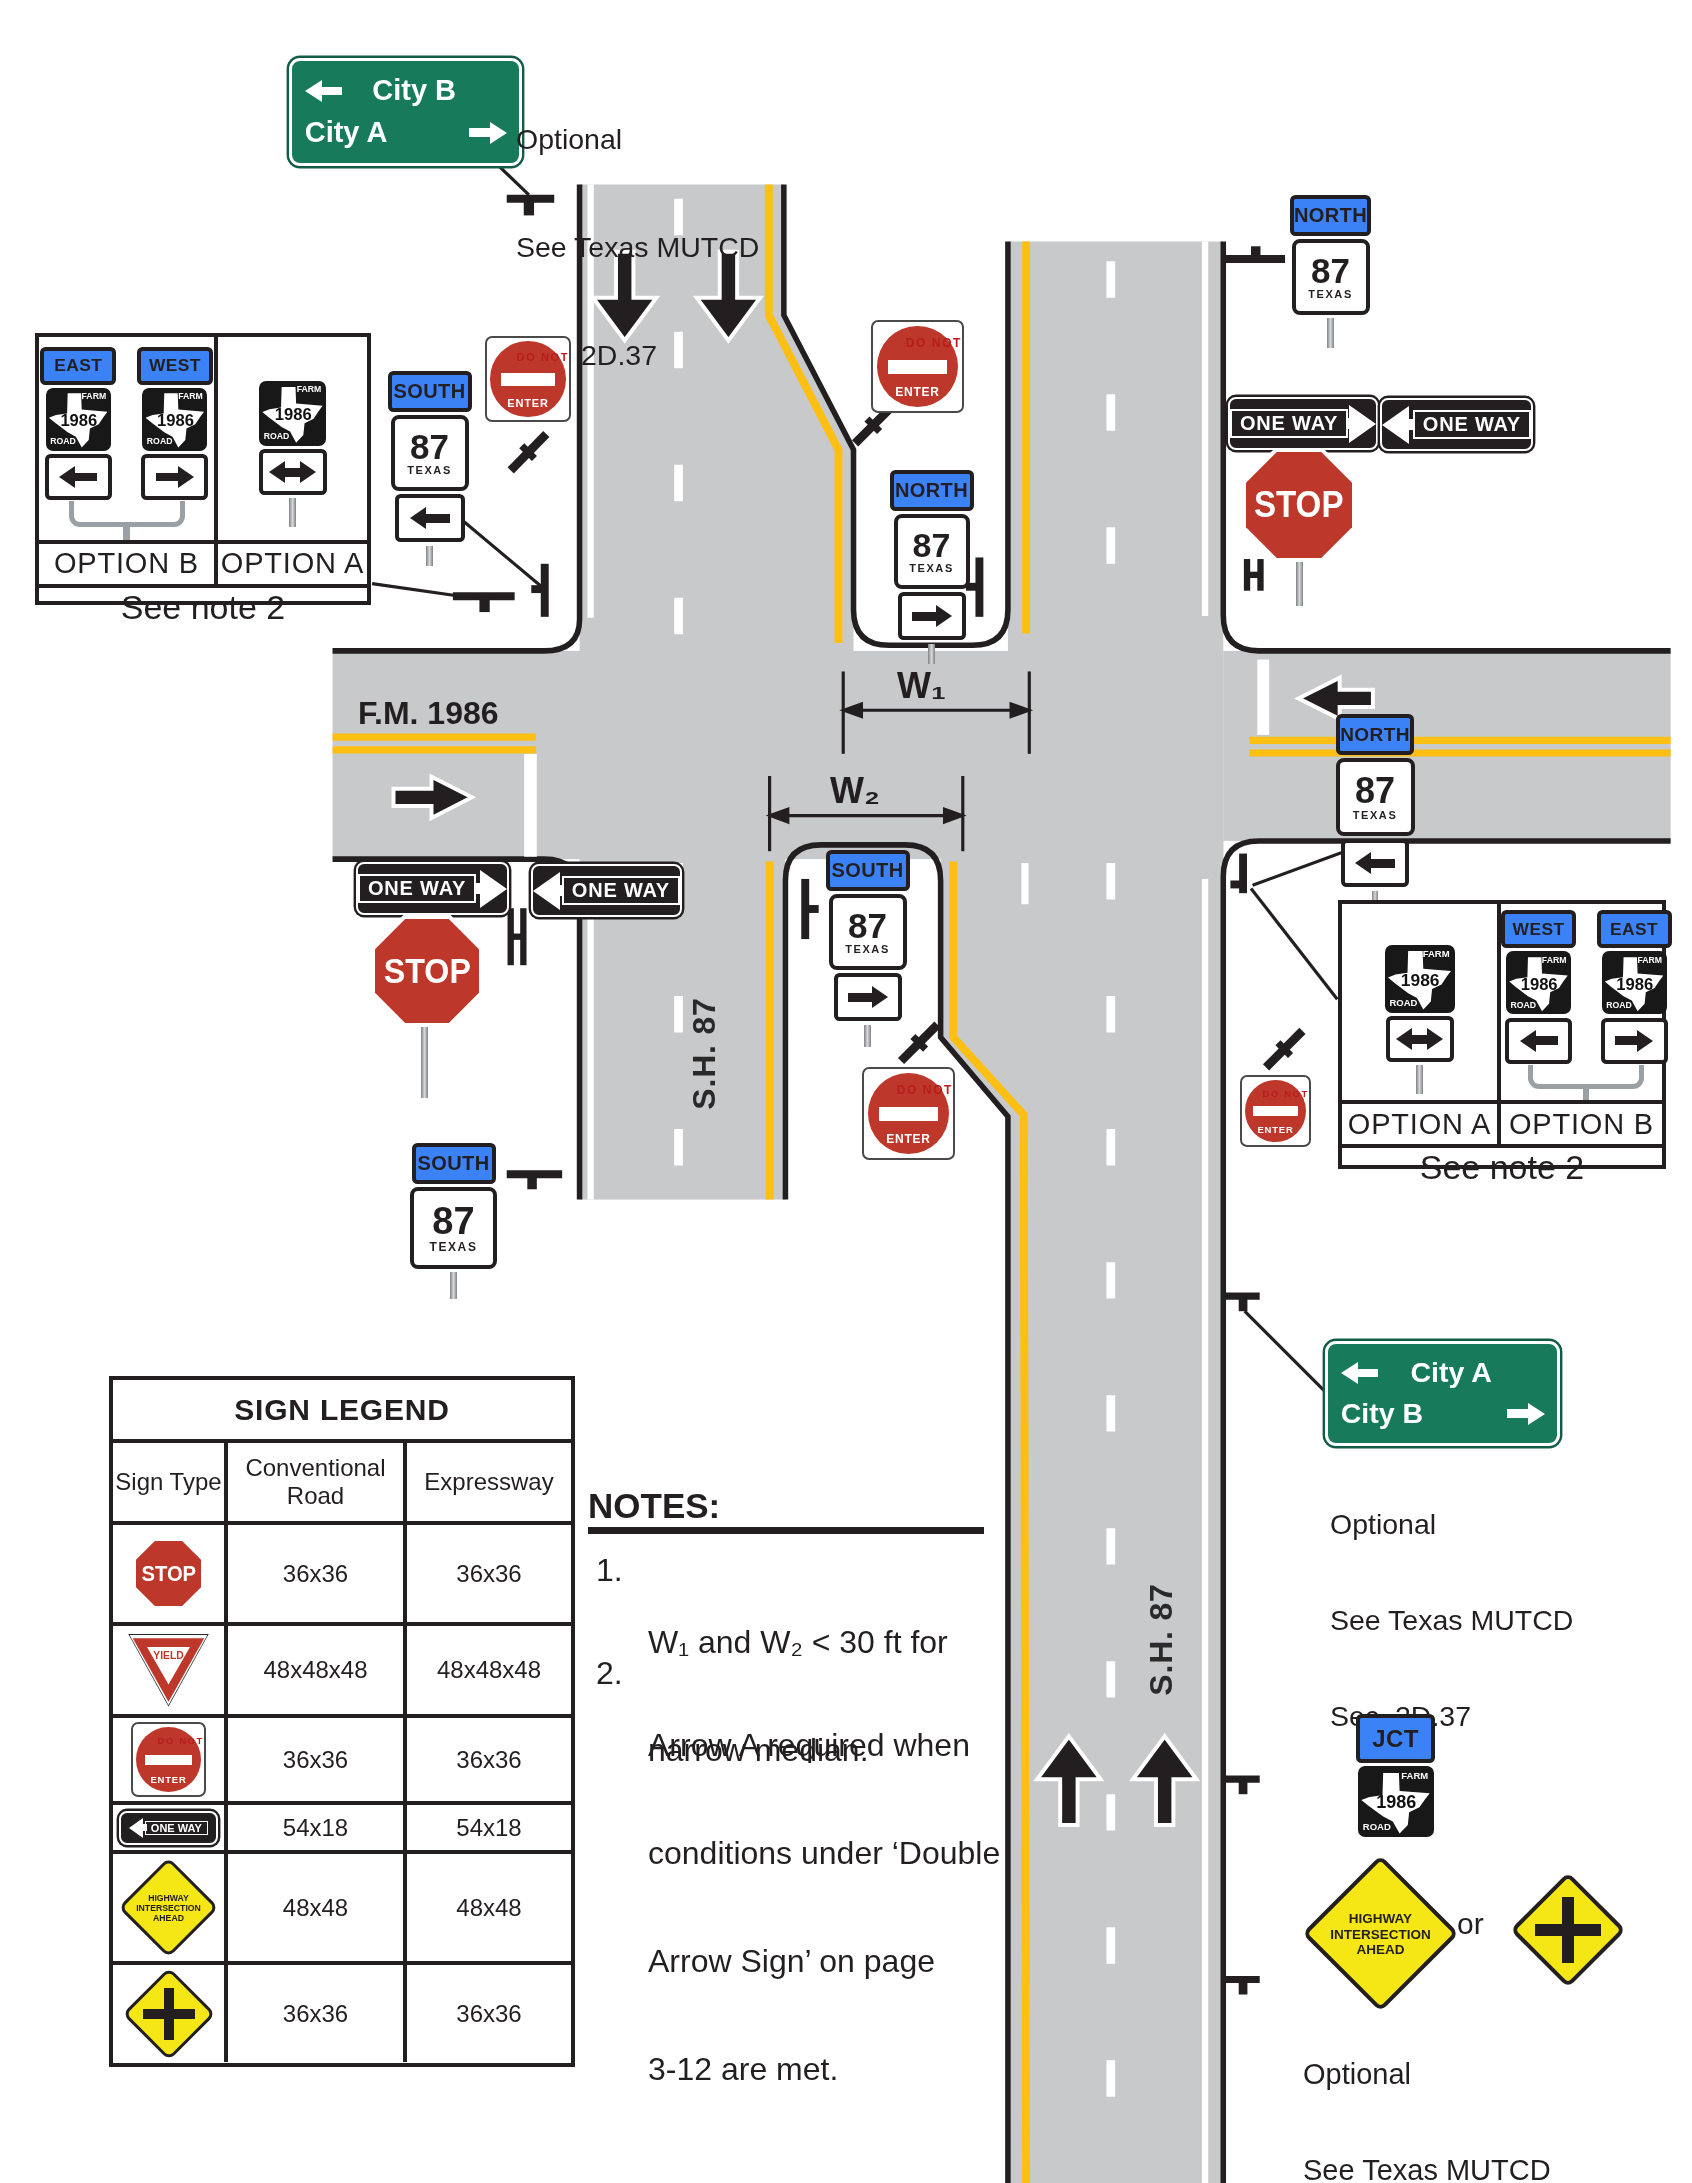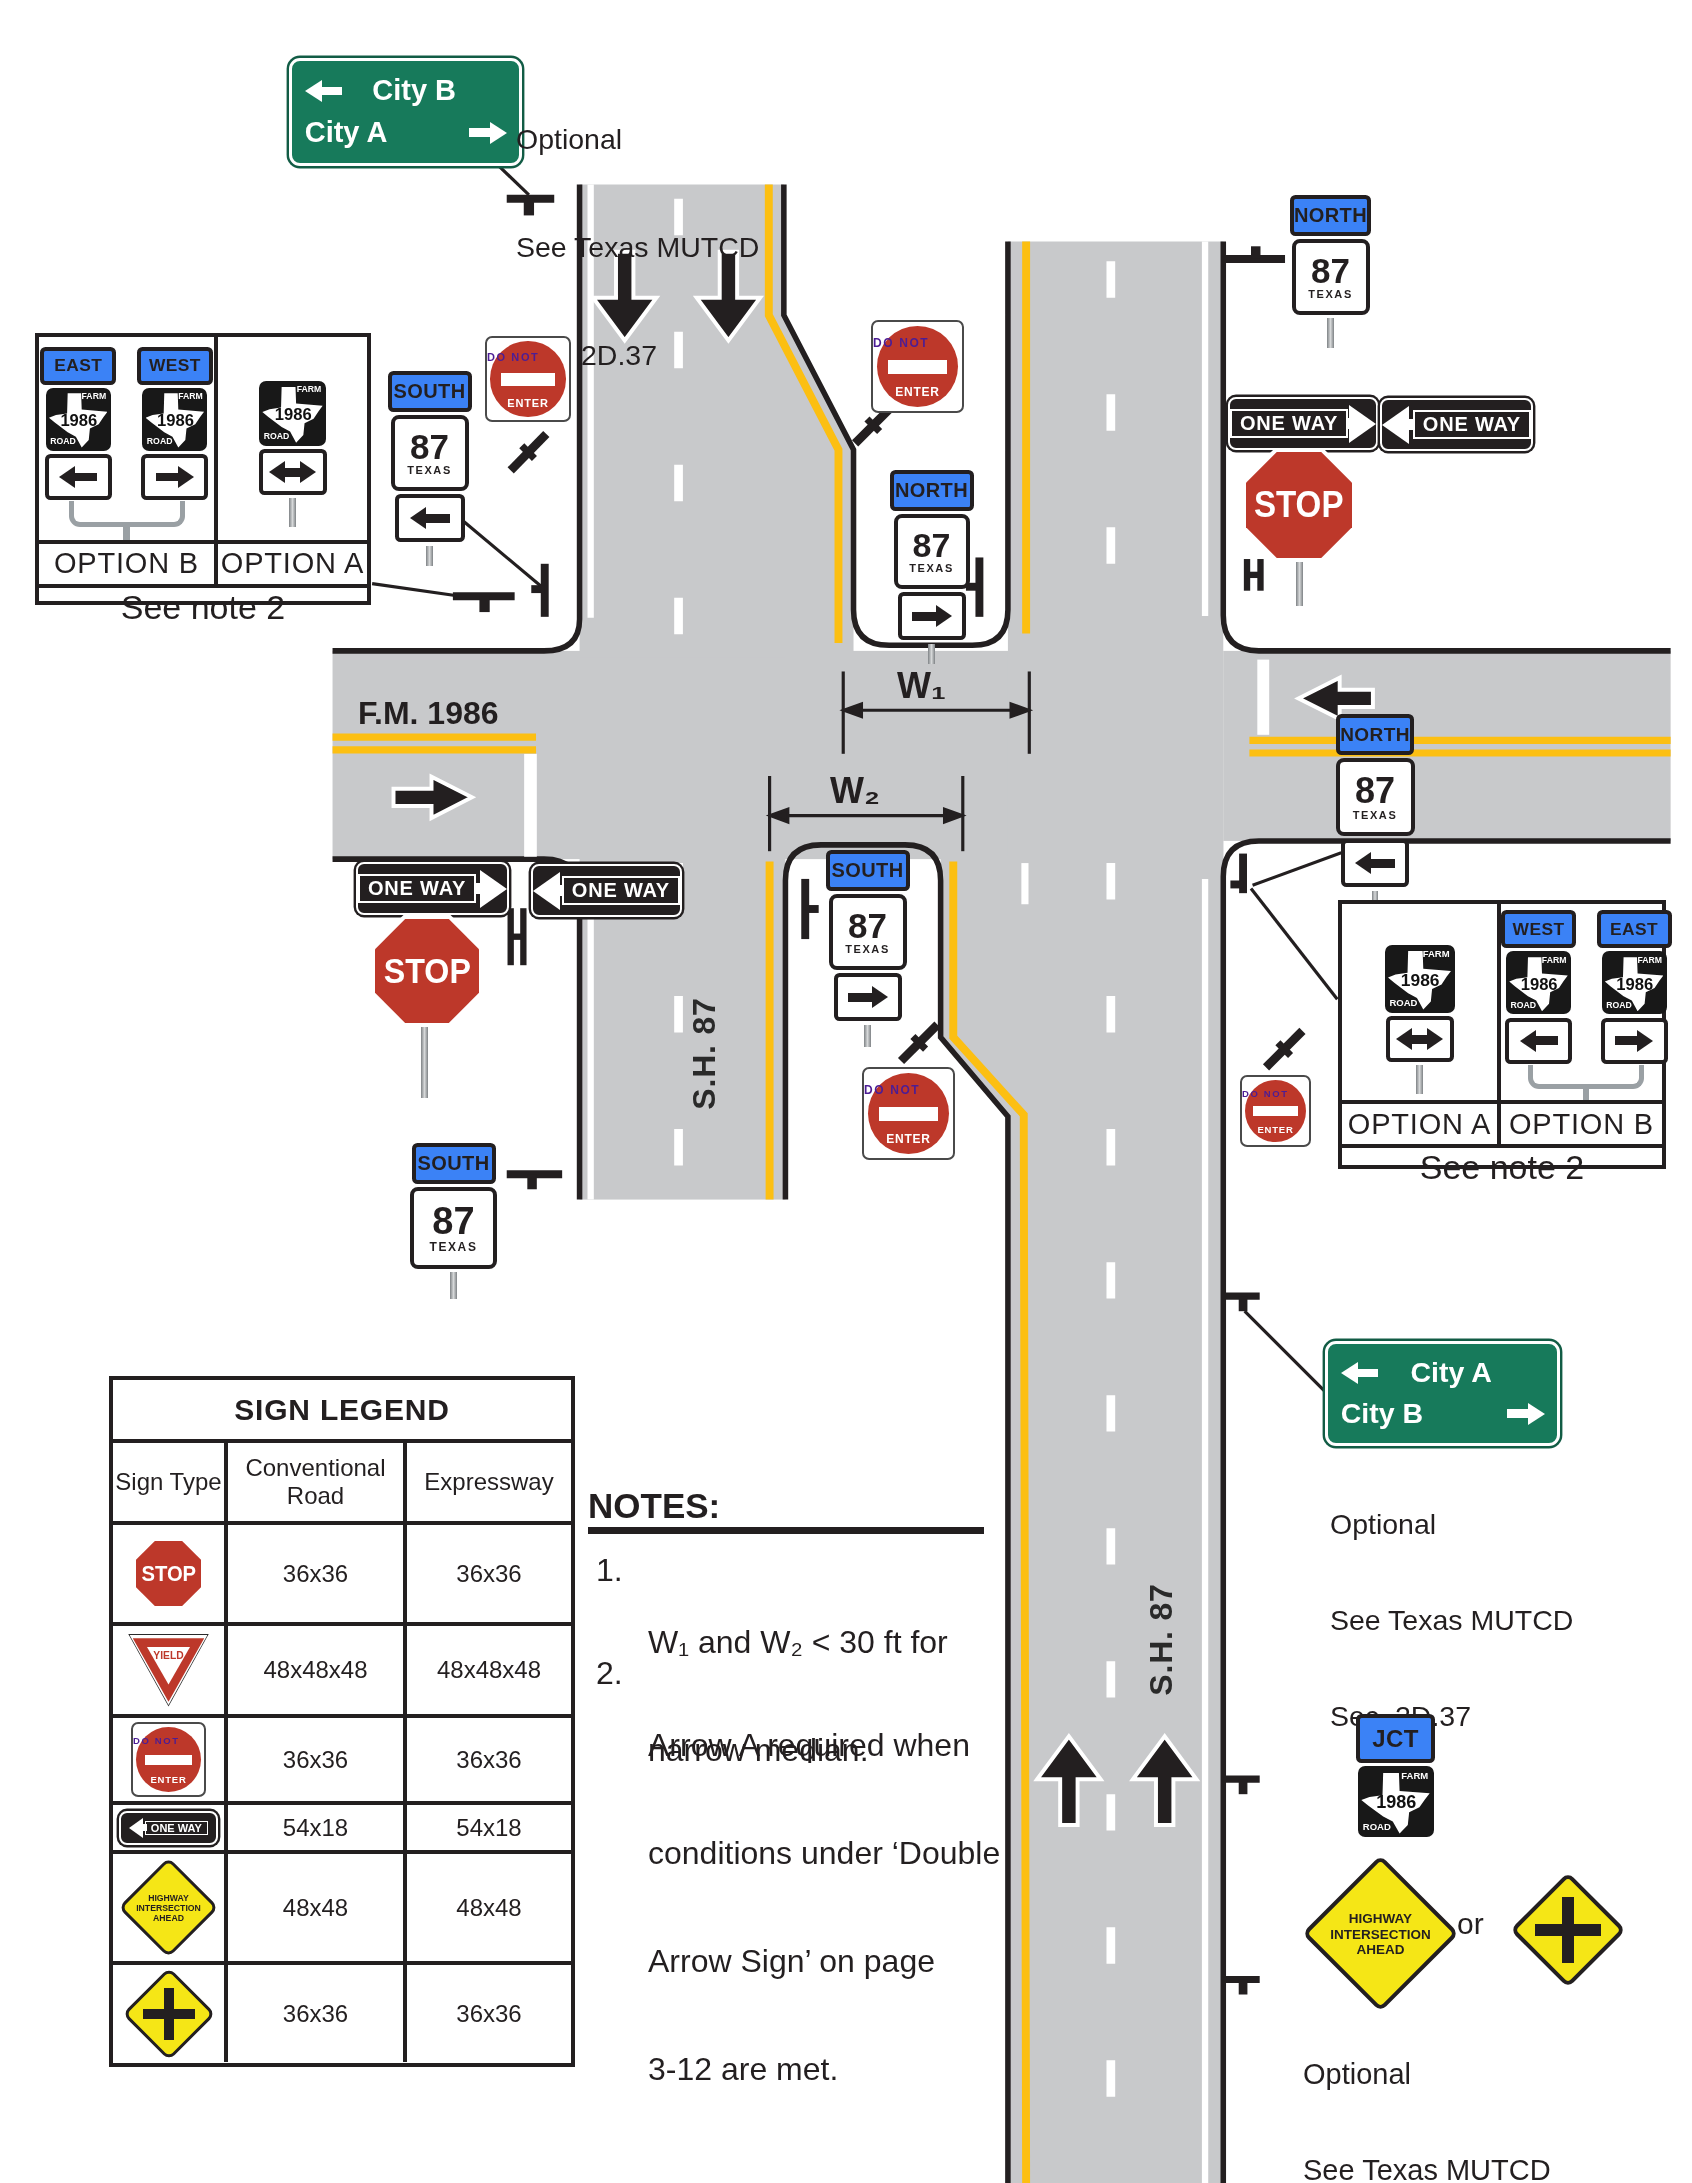--- a/index.html
+++ b/index.html
@@ -18,21 +18,21 @@
   .asm .plq,.asm .shield87,.asm .ap,.asm .fms{position:relative}
   .asm .postr{background:linear-gradient(90deg,#7e8285,#d6d8d9,#7e8285)}
   .ap{position:absolute;background:#fff;border:4px solid #231f20;border-radius:5.5px;display:flex;align-items:center;justify-content:center}
   .tri{width:0;height:0;border-style:solid;border-color:transparent}
   .apl{border-width:11px 16px 11px 0;border-right-color:#231f20}
   .apr{border-width:11px 0 11px 16px;border-left-color:#231f20}
   .apsh{height:8.7px;background:#231f20}
   .dne{position:absolute;background:#fff;border:2.4px solid #4a4a4a;border-radius:7.1px}
   .dne .circ{position:absolute;inset:4%;background:#bd382a;border-radius:50%}
   .dne .wbar{position:absolute;left:17%;right:17%;top:43%;height:15%;background:#fff}
-  .dne .t1{position:absolute;top:16%;width:100%;text-align:left;color:#4c1d95;font-weight:800;letter-spacing:1.6px}
+  .dne .t1{position:absolute;top:16%;width:100%;text-align:right;color:#b91c1c;font-weight:800;letter-spacing:1.6px}
   .dne .t2{position:absolute;bottom:14%;width:100%;text-align:center;color:#fff;font-weight:800;letter-spacing:0.8px}
   .stp{position:absolute;clip-path:polygon(29% 0,71% 0,100% 29%,100% 71%,71% 100%,29% 100%,0 71%,0 29%);background:#fff}
   .stp .in{position:absolute;inset:4px;clip-path:polygon(29% 0,71% 0,100% 29%,100% 71%,71% 100%,29% 100%,0 71%,0 29%);
        background:#bd382a;display:flex;align-items:center;justify-content:center;color:#fff;font-weight:800;transform-origin:center}
   .ow{position:absolute;background:#231f20;border:2.4px solid #fff;box-shadow:0 0 0 2.4px #231f20;border-radius:8px;
        display:flex;align-items:center;justify-content:center;color:#fff}
   .ow .frame{border:2.4px solid #fff;padding:0.8px 8px;font-weight:800;white-space:nowrap;letter-spacing:0.8px}
   .owl{border-width:19px 27px 19px 0;border-right-color:#fff}
   .owr{border-width:19px 0 19px 27px;border-left-color:#fff}
   .owsh{width:9.5px;height:10.3px;background:#fff;margin:0 -1.6px}

